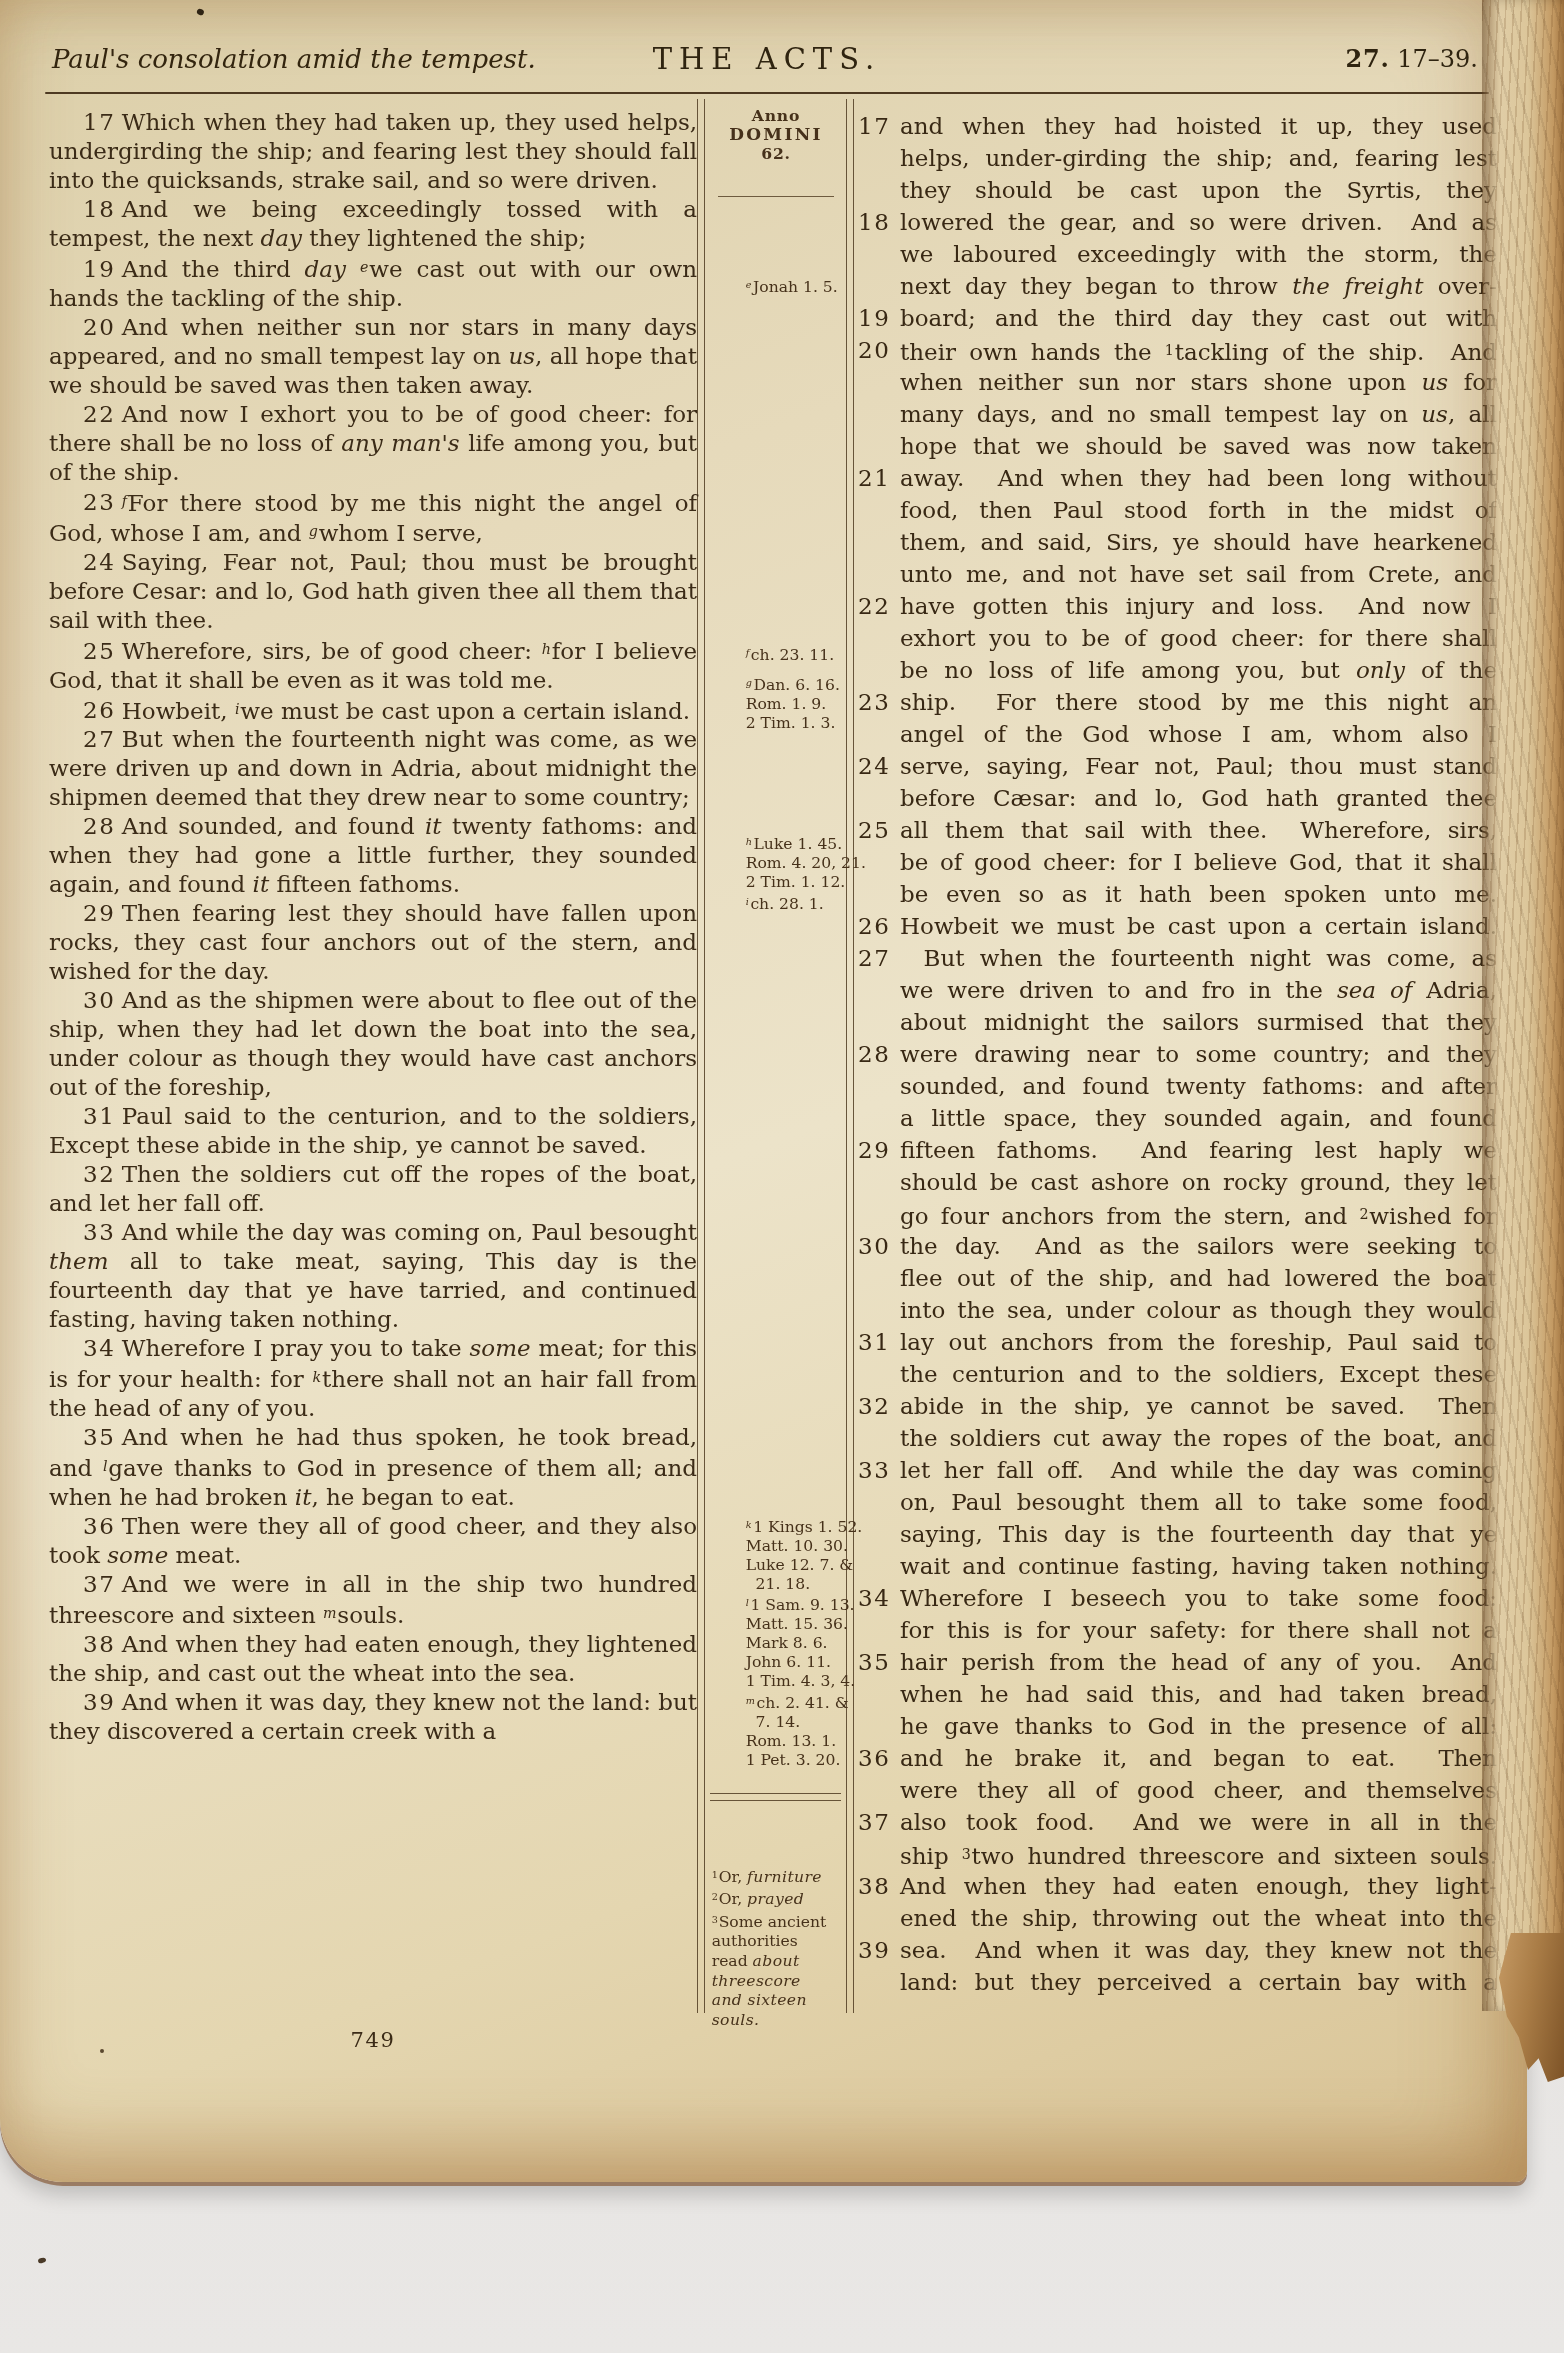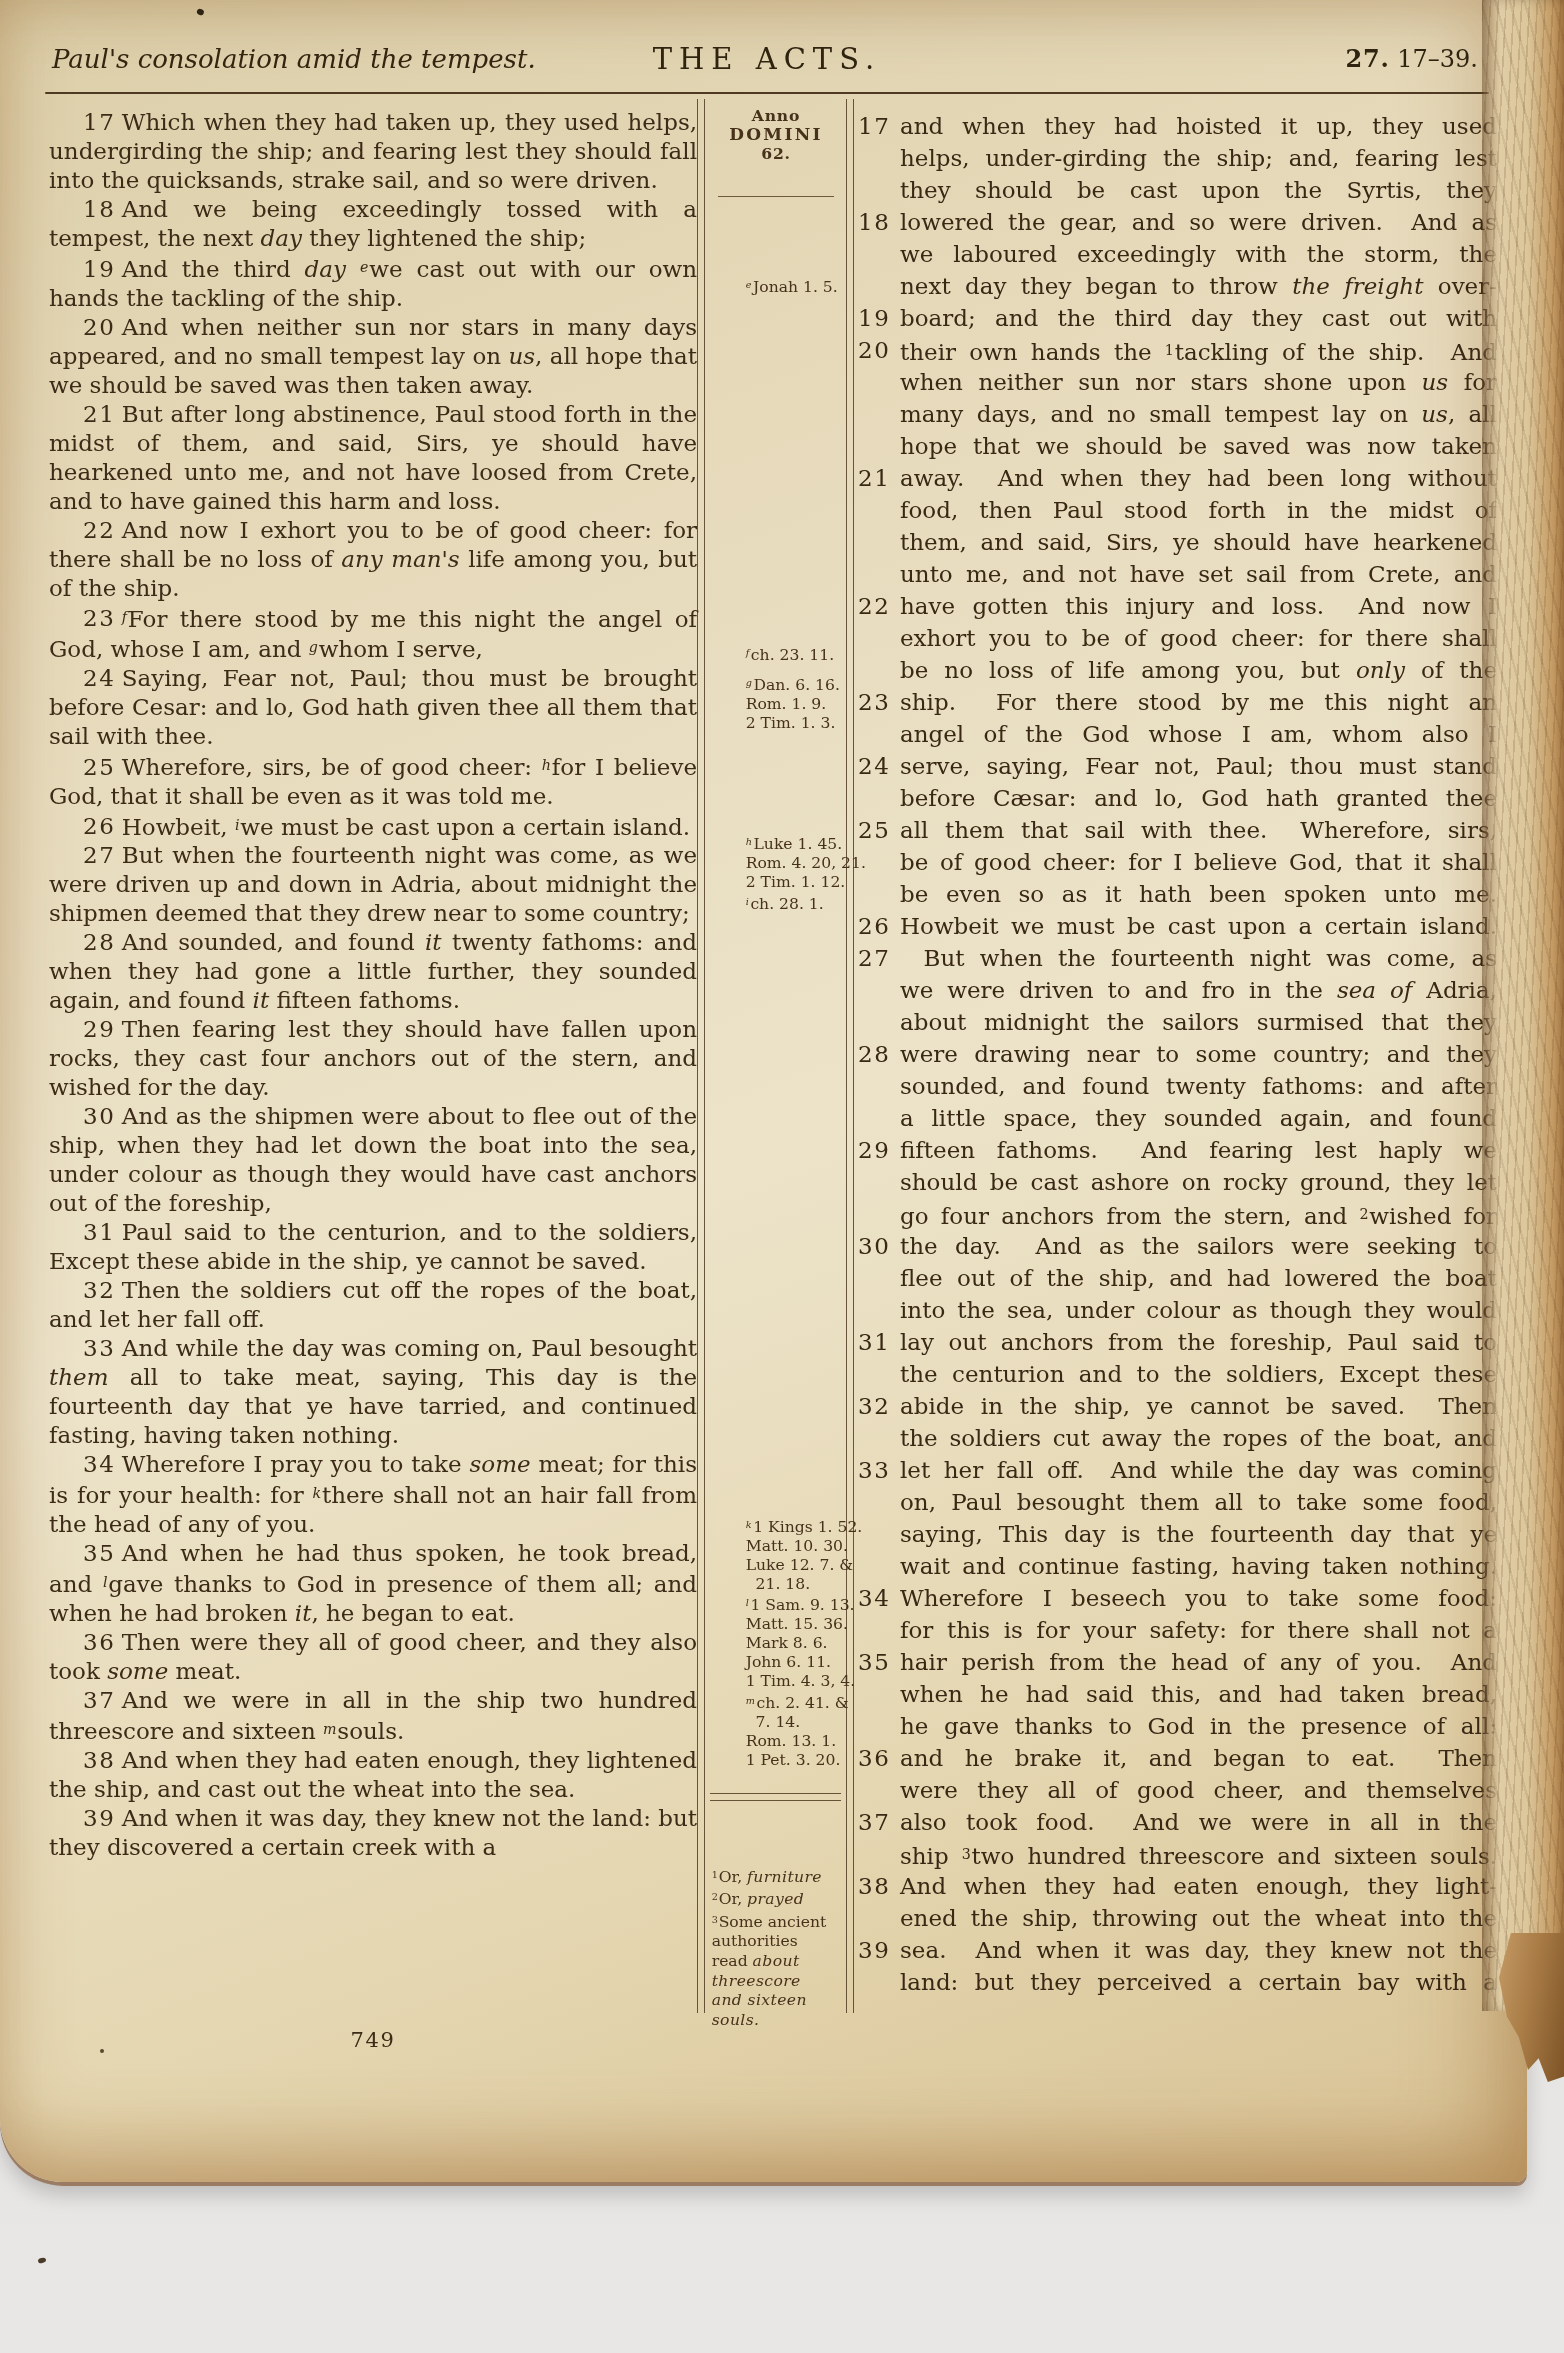--- a/index.html
+++ b/index.html
@@ -85,21 +85,20 @@
     <div class="head-rule"></div>
 
     <div class="vrule left"></div>
     <div class="vrule right"></div>
 
     <div class="col-kjv" id="kjv">
         <p><span class="vn">17</span>Which when they had taken up, they used helps, undergirding the ship; and fearing lest they should fall into the quicksands, strake sail, and so were driven.</p>
         <p><span class="vn">18</span>And we being exceedingly tossed with a tempest, the next <i>day</i> they lightened the ship;</p>
         <p><span class="vn">19</span>And the third <i>day</i> <sup>e</sup>we cast out with our own hands the tackling of the ship.</p>
         <p><span class="vn">20</span>And when neither sun nor stars in many days appeared, and no small tempest lay on <i>us</i>, all hope that we should be saved was then taken away.</p>
-        <p><span class="vn">21</span>But after long abstinence, Paul stood forth in the midst of them, and said, Sirs, ye should have hearkened unto me, and not have loosed from Crete, and to have gained this harm and loss.</p>
         <p><span class="vn">22</span>And now I exhort you to be of good cheer: for there shall be no loss of <i>any man's</i> life among you, but of the ship.</p>
         <p><span class="vn">23</span><sup>f</sup>For there stood by me this night the angel of God, whose I am, and <sup>g</sup>whom I serve,</p>
         <p><span class="vn">24</span>Saying, Fear not, Paul; thou must be brought before Cesar: and lo, God hath given thee all them that sail with thee.</p>
         <p><span class="vn">25</span>Wherefore, sirs, be of good cheer: <sup>h</sup>for I believe God, that it shall be even as it was told me.</p>
         <p><span class="vn">26</span>Howbeit, <sup>i</sup>we must be cast upon a certain island.</p>
         <p><span class="vn">27</span>But when the fourteenth night was come, as we were driven up and down in Adria, about midnight the shipmen deemed that they drew near to some country;</p>
         <p><span class="vn">28</span>And sounded, and found <i>it</i> twenty fathoms: and when they had gone a little further, they sounded again, and found <i>it</i> fifteen fathoms.</p>
         <p><span class="vn">29</span>Then fearing lest they should have fallen upon rocks, they cast four anchors out of the stern, and wished for the day.</p>
         <p><span class="vn">30</span>And as the shipmen were about to flee out of the ship, when they had let down the boat into the sea, under colour as though they would have cast anchors out of the foreship,</p>
         <p><span class="vn">31</span>Paul said to the centurion, and to the soldiers, Except these abide in the ship, ye cannot be saved.</p>

